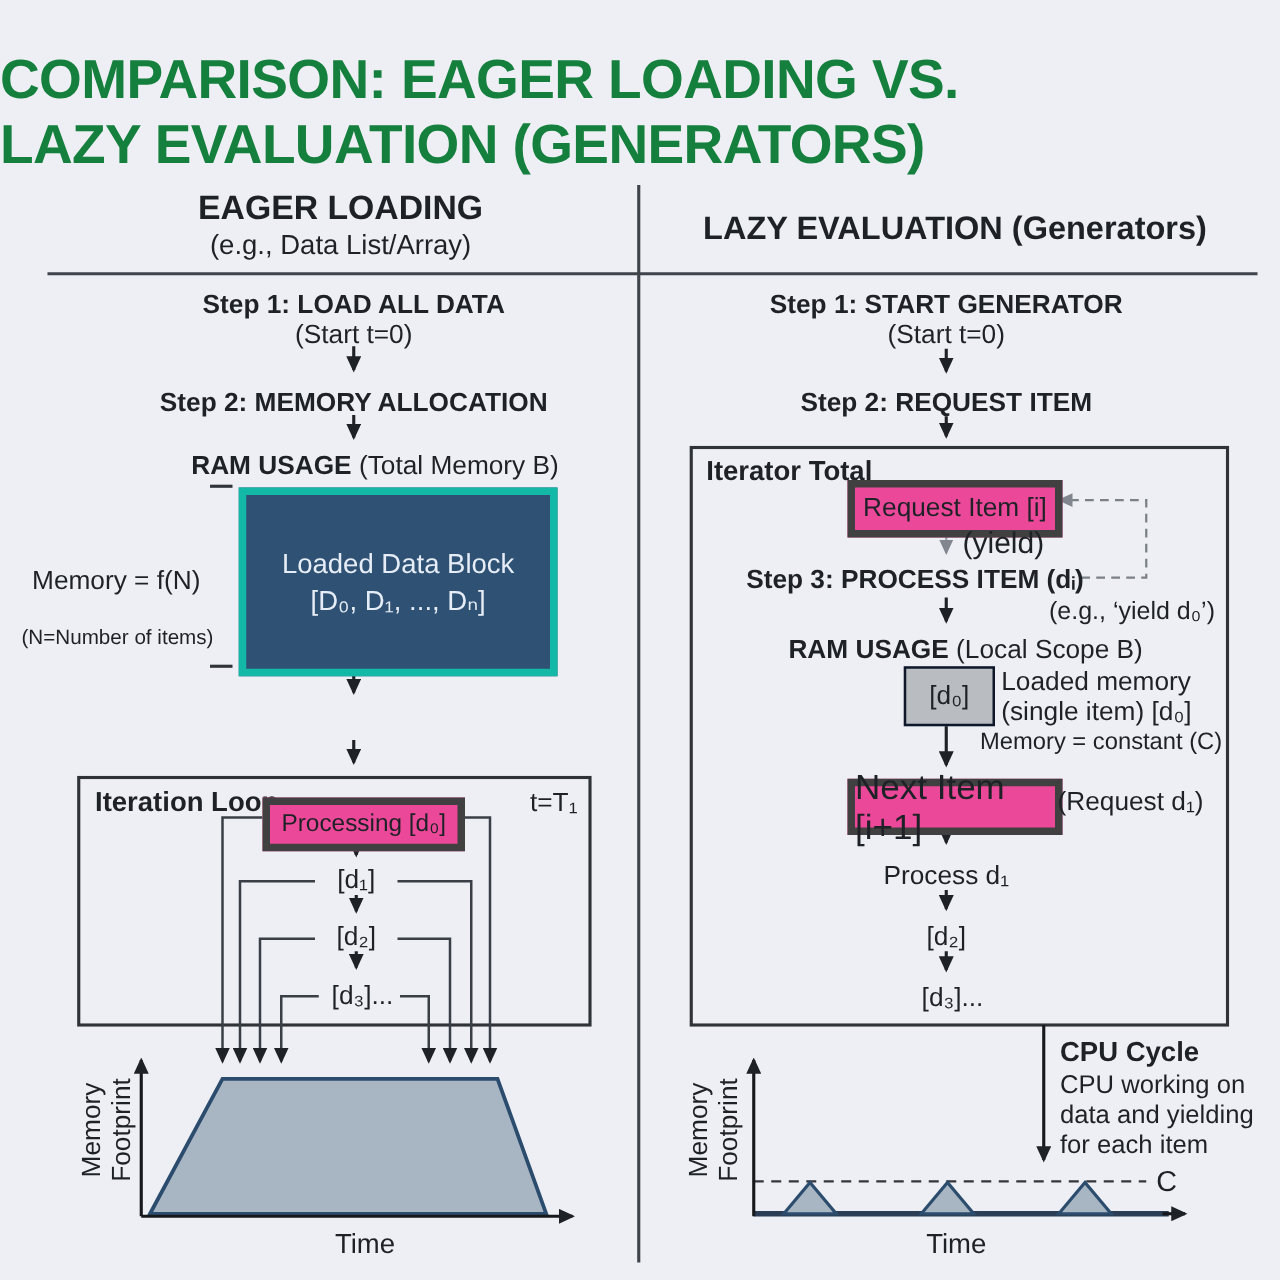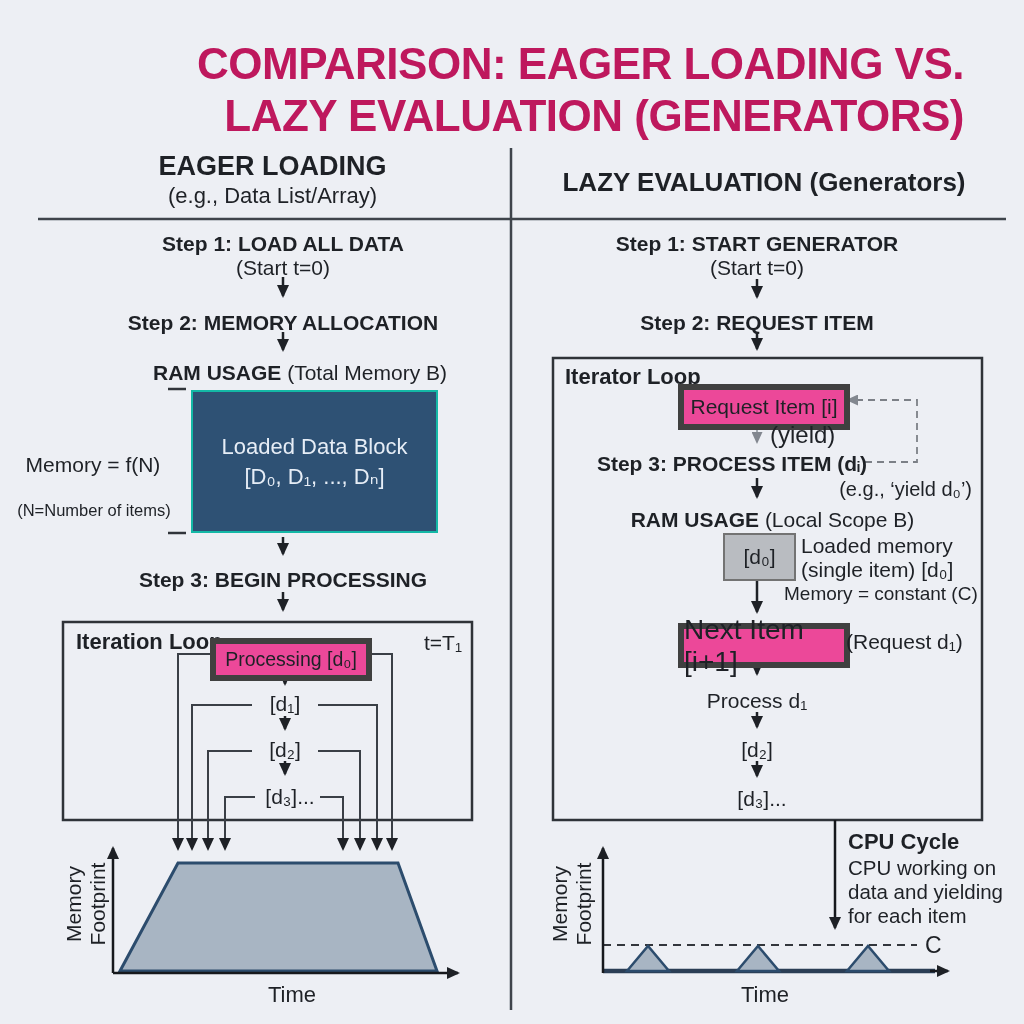--- a/index.html
+++ b/index.html
@@ -6,29 +6,29 @@
   #stage{
     position:relative;width:1024px;height:1024px;overflow:hidden;
     background:#edeff4;
     font-family:"Liberation Sans","DejaVu Sans",sans-serif;
     color:#1e2126;
   }
   #lines{position:absolute;left:0;top:0;z-index:1;}
   .t{position:absolute;z-index:2;font-size:21px;line-height:1.2;white-space:nowrap;}
   .c{text-align:center;white-space:normal;}
   .b{font-weight:700;}
-  .title{width:964px;left:0;text-align:right;font-weight:700;font-size:44px;
-         letter-spacing:-0.5px;color:#be185d;line-height:1.18;}
+  .title{width:964px;left:0;text-align:left;font-weight:700;font-size:44px;
+         letter-spacing:-0.5px;color:#15803d;line-height:1.18;}
   .box{position:absolute;z-index:2;border:6px solid #404040;background:#ec4899;
        display:flex;align-items:center;justify-content:center;}
   .rot{position:absolute;z-index:2;transform:translate(-50%,-50%) rotate(-90deg);
        text-align:center;font-size:21px;line-height:1.15;}
-  .blue{background:#2e5174;border:2px solid #14b8a6;color:#e6edf6;
+  .blue{background:#2e5174;border:6px solid #14b8a6;color:#e6edf6;
         flex-direction:column;}
-  .gray{background:#b9bcc1;border:2px solid #737373;}
+  .gray{background:#b9bcc1;border:2px solid #0f172a;}
 </style>
 </head>
 <body>
 
 <div id="stage">
 
   <svg id="lines" width="1024" height="1024" viewBox="0 0 1024 1024">
     <defs>
       <marker id="mA" markerWidth="13" markerHeight="12" refX="11" refY="6" orient="auto" markerUnits="userSpaceOnUse">
         <path d="M0,0 L13,6 L0,12 Z" fill="#1e2126"></path>
@@ -105,21 +105,20 @@
   <div class="t c" style="left:40px;top:360px;width:520px;"><span class="b">RAM USAGE</span><span> (Total Memory B)</span></div>
 
   <div class="box blue" style="left:191px;top:390px;width:243px;height:139px;font-size:22px;line-height:1.35;">
     <div>Loaded Data Block</div>
     <div>[D₀, D₁, ..., Dₙ]</div>
   </div>
 
   <div class="t c" style="left:2px;top:452px;width:182px;">Memory = f(N)</div>
   <div class="t c" style="left:0px;top:477px;width:188px;font-size:16.5px;margin-top:24px;">(N=Number of items)</div>
 
-  <div class="t c b" style="left:40px;top:567px;width:486px;">Step 3: BEGIN PROCESSING</div>
 
   <div class="t b" style="left:76px;top:629px;font-size:22px;">Iteration Loop</div>
   <div class="t" style="left:400px;top:630px;width:62px;text-align:right;">t=T₁</div>
 
   <div class="box" style="left:210px;top:638px;width:150px;height:31px;font-size:19.5px;">
     <span>Processing [d₀]</span>
   </div>
 
   <div class="t c" style="left:235px;top:691px;width:100px;">[d₁]</div>
   <div class="t c" style="left:235px;top:737px;width:100px;">[d₂]</div>
@@ -128,21 +127,21 @@
   <div class="rot" style="left:86px;top:904px;">
     <div>Memory</div>
     <div>Footprint</div>
   </div>
   <div class="t c" style="left:242px;top:982px;width:100px;font-size:22px;">Time</div>
 
   <div class="t c b" style="left:522px;top:231px;width:470px;">Step 1: START GENERATOR</div>
   <div class="t c" style="left:522px;top:255px;width:470px;">(Start t=0)</div>
   <div class="t c b" style="left:522px;top:310px;width:470px;">Step 2: REQUEST ITEM</div>
 
-  <div class="t b" style="left:565px;top:364px;font-size:22px;">Iterator Loop</div>
+  <div class="t b" style="left:565px;top:364px;font-size:22px;">Iterator Total</div>
 
   <div class="box" style="left:678px;top:384px;width:160px;height:34px;font-size:21px;">
     <span>Request Item [i]</span>
   </div>
 
   <div class="t" style="left:770px;top:421px;font-size:24px;">(yield)</div>
 
   <div class="t c b" style="left:522px;top:451px;width:420px;">Step 3: PROCESS ITEM (dᵢ)</div>
   <div class="t" style="left:800px;top:477px;width:172px;text-align:right;font-size:20px;">(e.g., ‘yield d₀’)</div>
 

